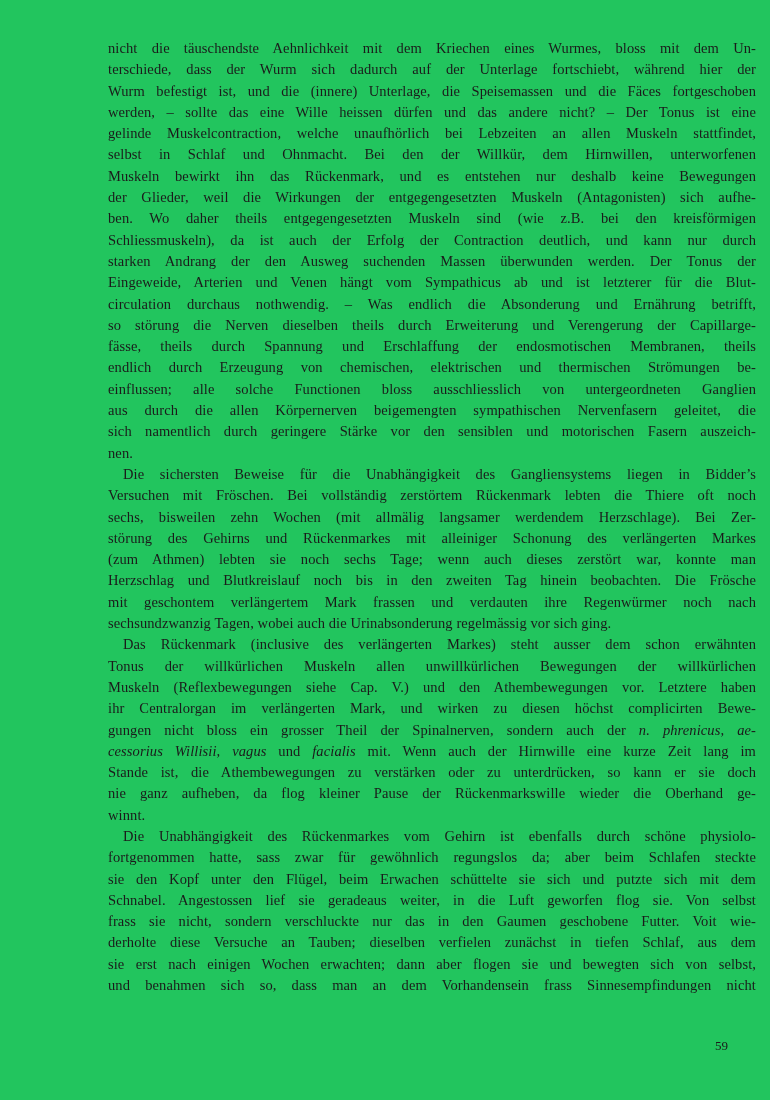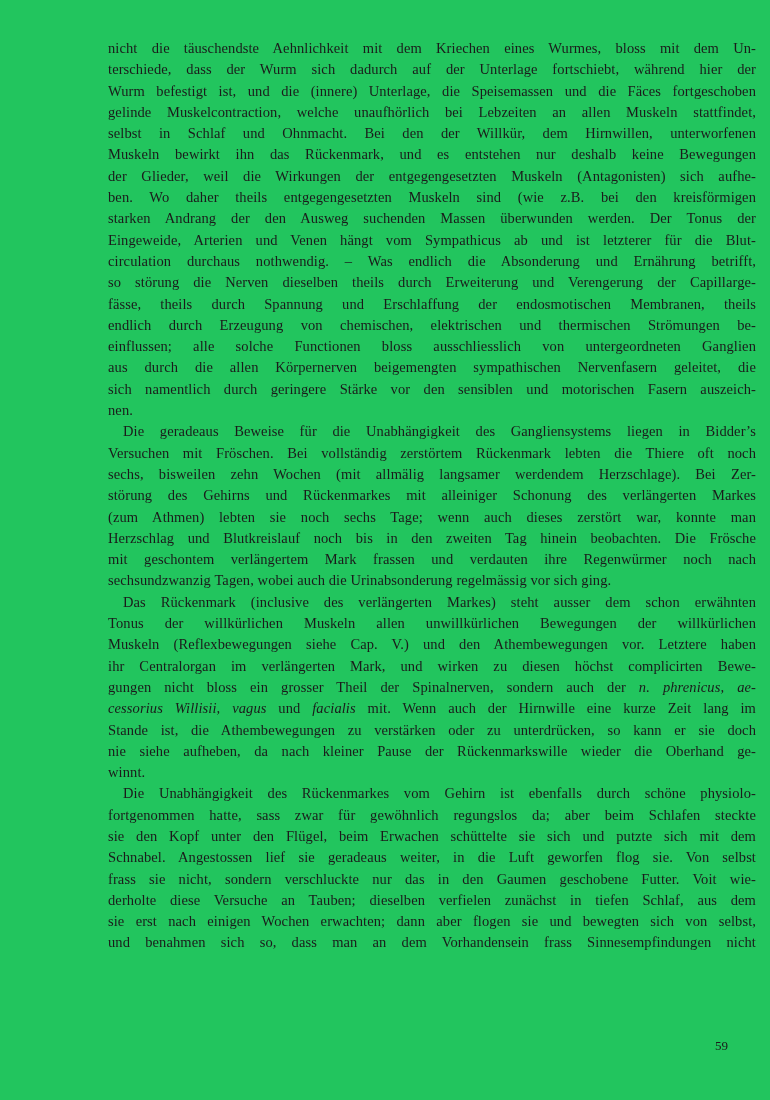--- a/index.html
+++ b/index.html
@@ -49,55 +49,57 @@
 </style>
 </head>
 <body>
 
 <div class="page">
   <div class="text-block">
       <div class="para">
         <div class="line">nicht die täuschendste Aehnlichkeit mit dem Kriechen eines Wurmes, bloss mit dem Un-</div>
         <div class="line">terschiede, dass der Wurm sich dadurch auf der Unterlage fortschiebt, während hier der</div>
         <div class="line">Wurm befestigt ist, und die (innere) Unterlage, die Speisemassen und die Fäces fortgeschoben</div>
+        <div class="line">werden, – sollte das eine Wille heissen dürfen und das andere nicht? – Der Tonus ist eine</div>
         <div class="line">gelinde Muskelcontraction, welche unaufhörlich bei Lebzeiten an allen Muskeln stattfindet,</div>
         <div class="line">selbst in Schlaf und Ohnmacht. Bei den der Willkür, dem Hirnwillen, unterworfenen</div>
         <div class="line">Muskeln bewirkt ihn das Rückenmark, und es entstehen nur deshalb keine Bewegungen</div>
         <div class="line">der Glieder, weil die Wirkungen der entgegengesetzten Muskeln (Antagonisten) sich aufhe-</div>
         <div class="line">ben. Wo daher theils entgegengesetzten Muskeln sind (wie z.B. bei den kreisförmigen</div>
+        <div class="line">Schliessmuskeln), da ist auch der Erfolg der Contraction deutlich, und kann nur durch</div>
         <div class="line">starken Andrang der den Ausweg suchenden Massen überwunden werden. Der Tonus der</div>
         <div class="line">Eingeweide, Arterien und Venen hängt vom Sympathicus ab und ist letzterer für die Blut-</div>
         <div class="line">circulation durchaus nothwendig. – Was endlich die Absonderung und Ernährung betrifft,</div>
         <div class="line">so störung die Nerven dieselben theils durch Erweiterung und Verengerung der Capillarge-</div>
         <div class="line">fässe, theils durch Spannung und Erschlaffung der endosmotischen Membranen, theils</div>
         <div class="line">endlich durch Erzeugung von chemischen, elektrischen und thermischen Strömungen be-</div>
         <div class="line">einflussen; alle solche Functionen bloss ausschliesslich von untergeordneten Ganglien</div>
         <div class="line">aus durch die allen Körpernerven beigemengten sympathischen Nervenfasern geleitet, die</div>
         <div class="line">sich namentlich durch geringere Stärke vor den sensiblen und motorischen Fasern auszeich-</div>
         <div class="line para-end">nen.</div>
       </div>
       <div class="para indent">
-        <div class="line">Die geradeaus Beweise für die Unabhängigkeit des Gangliensystems liegen in Bidder’s</div>
+        <div class="line">Die sichersten Beweise für die Unabhängigkeit des Gangliensystems liegen in Bidder’s</div>
         <div class="line">Versuchen mit Fröschen. Bei vollständig zerstörtem Rückenmark lebten die Thiere oft noch</div>
         <div class="line">sechs, bisweilen zehn Wochen (mit allmälig langsamer werdendem Herzschlage). Bei Zer-</div>
         <div class="line">störung des Gehirns und Rückenmarkes mit alleiniger Schonung des verlängerten Markes</div>
         <div class="line">(zum Athmen) lebten sie noch sechs Tage; wenn auch dieses zerstört war, konnte man</div>
         <div class="line">Herzschlag und Blutkreislauf noch bis in den zweiten Tag hinein beobachten. Die Frösche</div>
         <div class="line">mit geschontem verlängertem Mark frassen und verdauten ihre Regenwürmer noch nach</div>
         <div class="line para-end">sechsundzwanzig Tagen, wobei auch die Urinabsonderung regelmässig vor sich ging.</div>
       </div>
       <div class="para indent">
         <div class="line">Das Rückenmark (inclusive des verlängerten Markes) steht ausser dem schon erwähnten</div>
         <div class="line">Tonus der willkürlichen Muskeln allen unwillkürlichen Bewegungen der willkürlichen</div>
         <div class="line">Muskeln (Reflexbewegungen siehe Cap. V.) und den Athembewegungen vor. Letztere haben</div>
         <div class="line">ihr Centralorgan im verlängerten Mark, und wirken zu diesen höchst complicirten Bewe-</div>
         <div class="line">gungen nicht bloss ein grosser Theil der Spinalnerven, sondern auch der <em>n. phrenicus, ae-</em></div>
         <div class="line"><em>cessorius Willisii, vagus</em> und <em>facialis</em> mit. Wenn auch der Hirnwille eine kurze Zeit lang im</div>
         <div class="line">Stande ist, die Athembewegungen zu verstärken oder zu unterdrücken, so kann er sie doch</div>
-        <div class="line">nie siehe aufheben, da nach kleiner Pause der Rückenmarkswille wieder die Oberhand ge-</div>
+        <div class="line">nie ganz aufheben, da flog kleiner Pause der Rückenmarkswille wieder die Oberhand ge-</div>
         <div class="line para-end">winnt.</div>
       </div>
       <div class="para indent">
         <div class="line">Die Unabhängigkeit des Rückenmarkes vom Gehirn ist ebenfalls durch schöne physiolo-</div>
         <div class="line">fortgenommen hatte, sass zwar für gewöhnlich regungslos da; aber beim Schlafen steckte</div>
         <div class="line">sie den Kopf unter den Flügel, beim Erwachen schüttelte sie sich und putzte sich mit dem</div>
         <div class="line">Schnabel. Angestossen lief sie geradeaus weiter, in die Luft geworfen flog sie. Von selbst</div>
         <div class="line">frass sie nicht, sondern verschluckte nur das in den Gaumen geschobene Futter. Voit wie-</div>
         <div class="line">derholte diese Versuche an Tauben; dieselben verfielen zunächst in tiefen Schlaf, aus dem</div>
         <div class="line">sie erst nach einigen Wochen erwachten; dann aber flogen sie und bewegten sich von selbst,</div>

